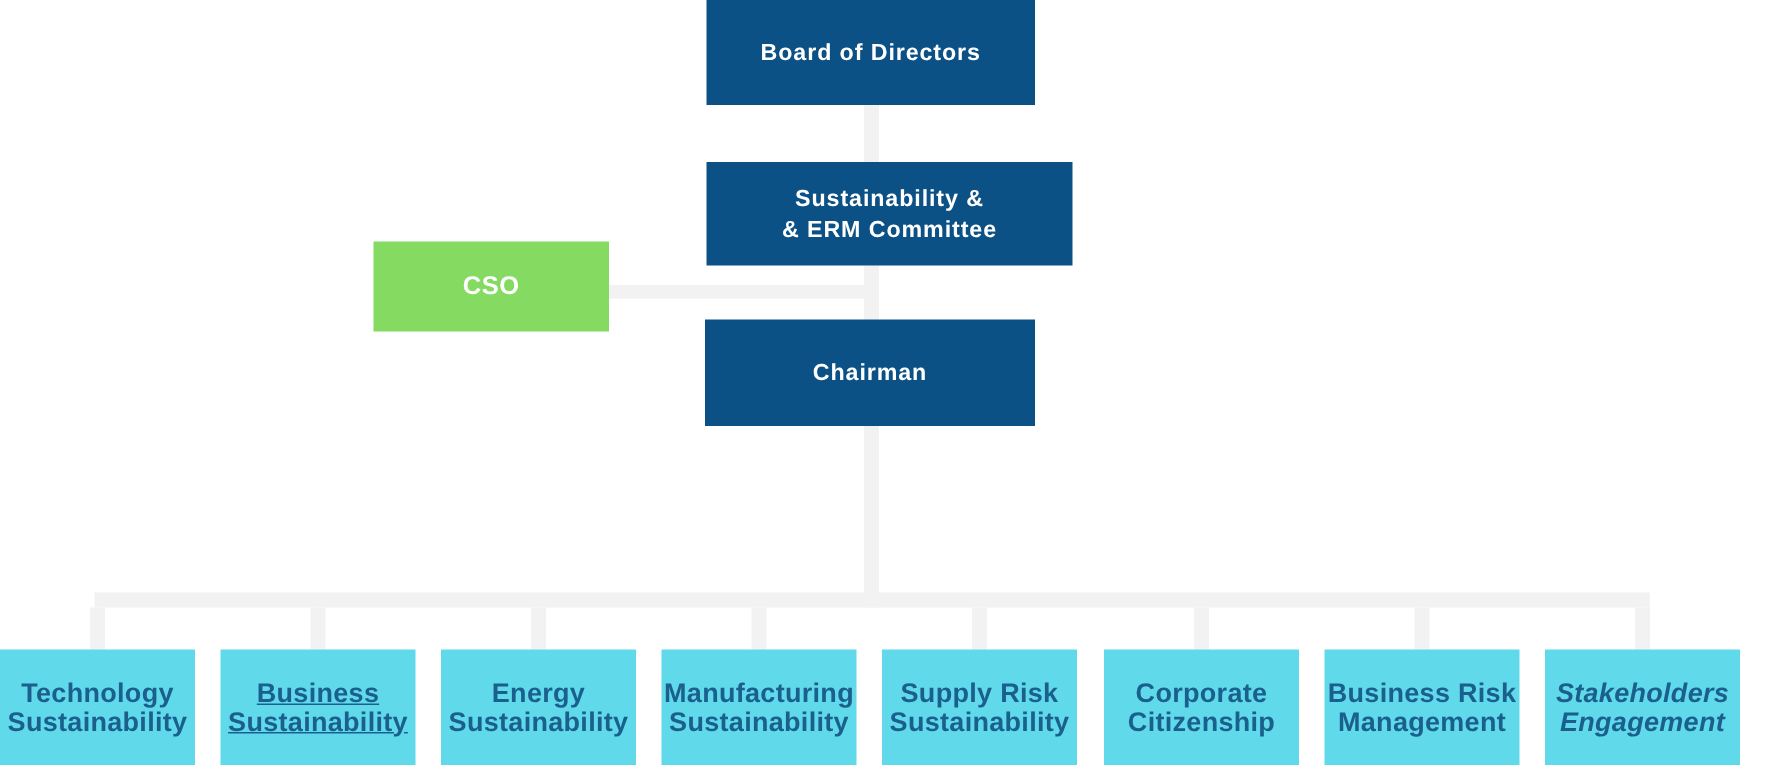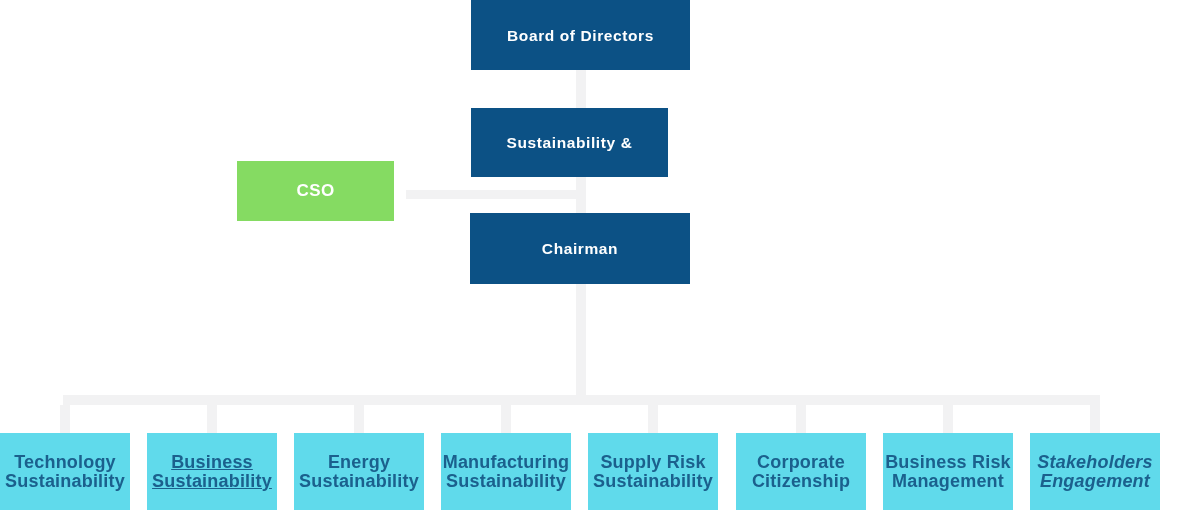--- a/index.html
+++ b/index.html
@@ -34,22 +34,22 @@
     background:var(--c-green);
     color:var(--c-text-light);
     font-size:17px;font-weight:600;letter-spacing:0.4px;
   }
   .box.cyan{
     background:var(--c-cyan);
     color:var(--c-text-dark);
     font-size:18px;line-height:19px;letter-spacing:0.2px;
   }
   .b-board{left:471px;top:0;width:219px;height:70px;}
-  .b-committee{left:471px;top:108px;width:197px;height:69px;}
-  .b-cso{left:237px;top:161px;width:157px;height:60px;text-align:right;}
+  .b-committee{left:471px;top:108px;width:244px;height:69px;}
+  .b-cso{left:249px;top:161px;width:157px;height:60px;text-align:right;}
   .b-chairman{left:470px;top:213px;width:220px;height:71px;}
   .dept{top:433px;width:130px;height:77px;}
   
   .v-board-committee{left:576px;top:70px;width:10px;height:38px;}
   .v-committee-chairman{left:576px;top:177px;width:10px;height:36px;}
   .v-chairman-bus{left:576px;top:284px;width:10px;height:121px;}
   .h-cso{left:406px;top:190px;width:180px;height:9px;}
   .h-bus{left:63px;top:395px;width:1037px;height:10px;}
   .drop{top:405px;width:10px;height:29px;}
 </style>
@@ -74,20 +74,21 @@
       <div class="conn drop" style="left: 1090px;"></div>
     </div>
 
   <div class="box dark b-board">
     <span>Board of Directors</span>
   </div>
 
   <div class="box dark b-committee">
     <span>
       <span>Sustainability &amp;</span><br>
+      <span>&amp; ERM Committee</span>
     </span>
   </div>
 
   <div class="box green b-cso">
     <span>CSO</span>
   </div>
 
   <div class="box dark b-chairman">
     <span>Chairman</span>
   </div>

